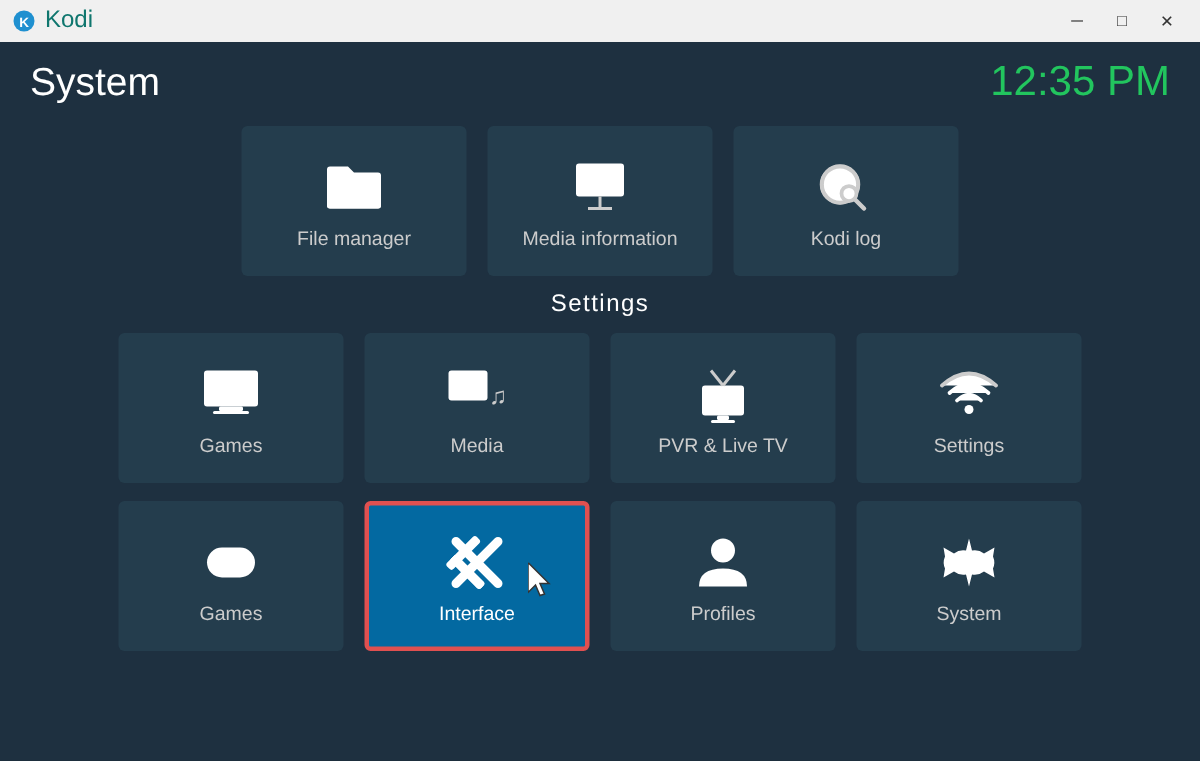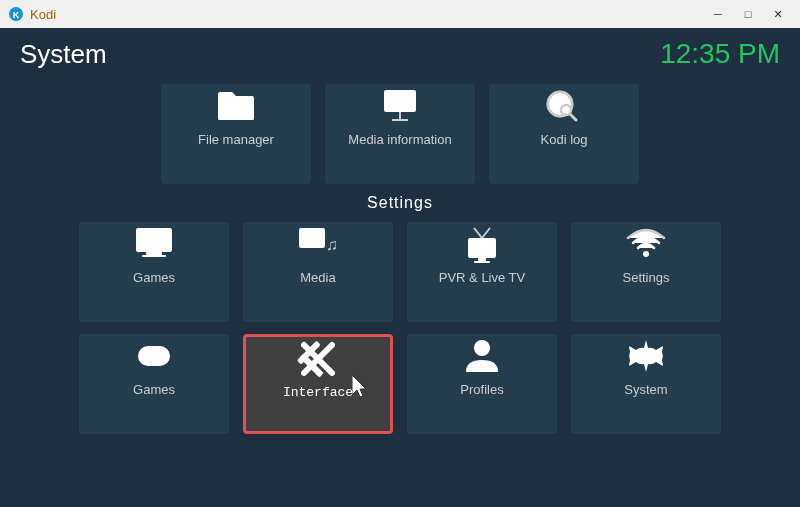--- a/index.html
+++ b/index.html
@@ -25,22 +25,22 @@
     .title-bar-left {
       display: flex;
       align-items: center;
       gap: 6px;
     }
     .kodi-logo {
       width: 16px;
       height: 16px;
     }
     .title-bar-title {
-      font-size: 13px;
-      color: #a16207;
+      font-size: 16px;
+      color: #0f766e;
     }
     .title-bar-controls {
       display: flex;
       gap: 2px;
     }
     .title-bar-btn {
       width: 28px;
       height: 20px;
       display: flex;
       align-items: center;
@@ -105,28 +105,28 @@
 
     
     .tile {
       background: #243d4d;
       border-radius: 4px;
       width: 150px;
       height: 100px;
       display: flex;
       flex-direction: column;
       align-items: center;
+      justify-content: center;
       cursor: pointer;
       position: relative;
       transition: background 0.15s;
     }
     .tile.selected {
-      background: #404040;
+      background: #0369a1;
       border: 3px solid #e05050;
-      font-family: Liberation Mono, monospace;
     }
     .tile-label {
       color: #ccc;
       font-size: 13px;
       text-align: center;
     }
     .tile.selected .tile-label {
       color: #fff;
     }
 

